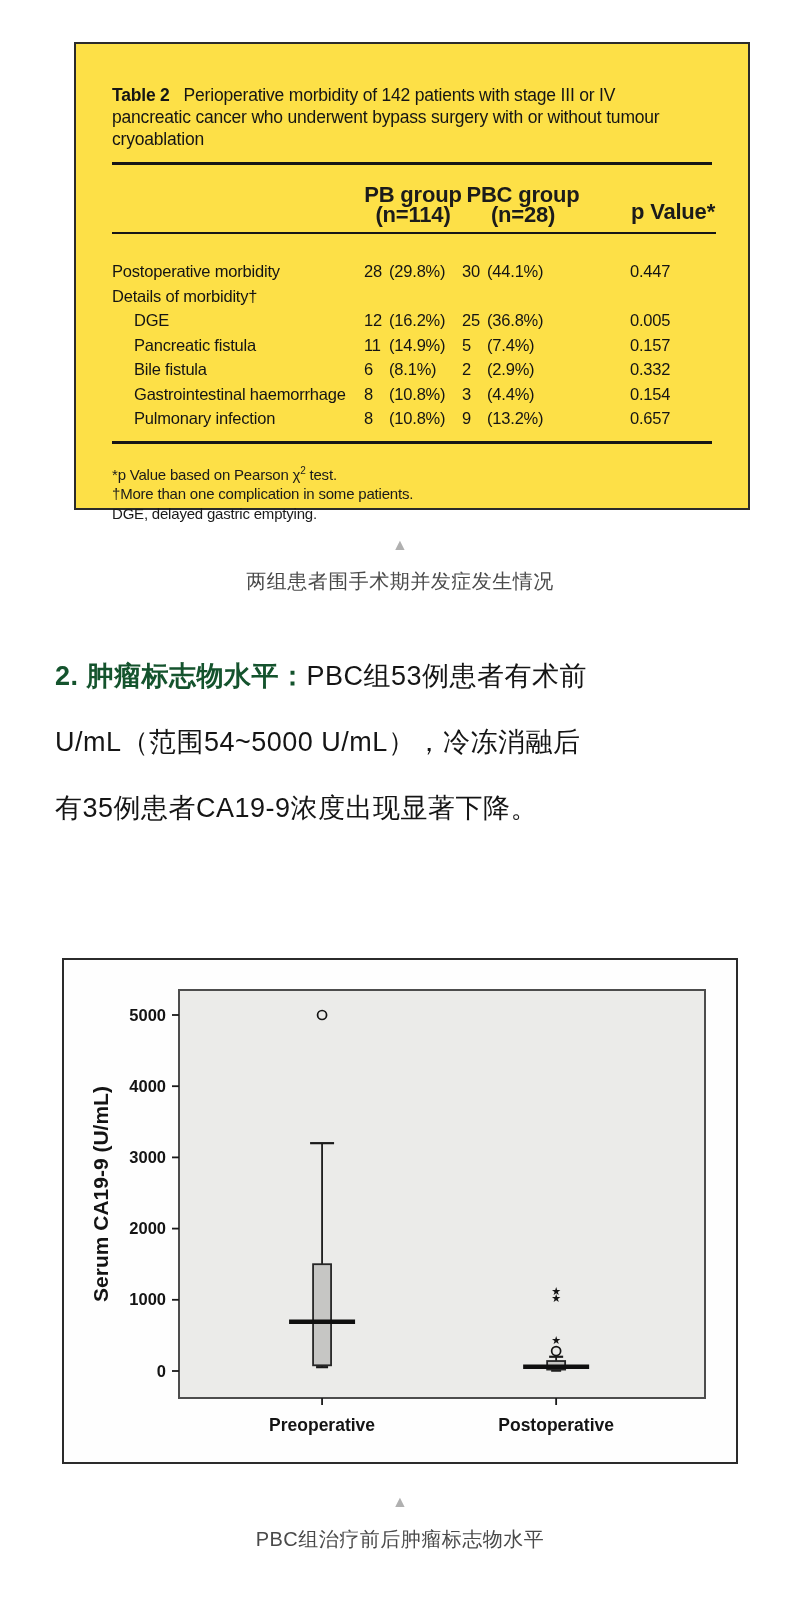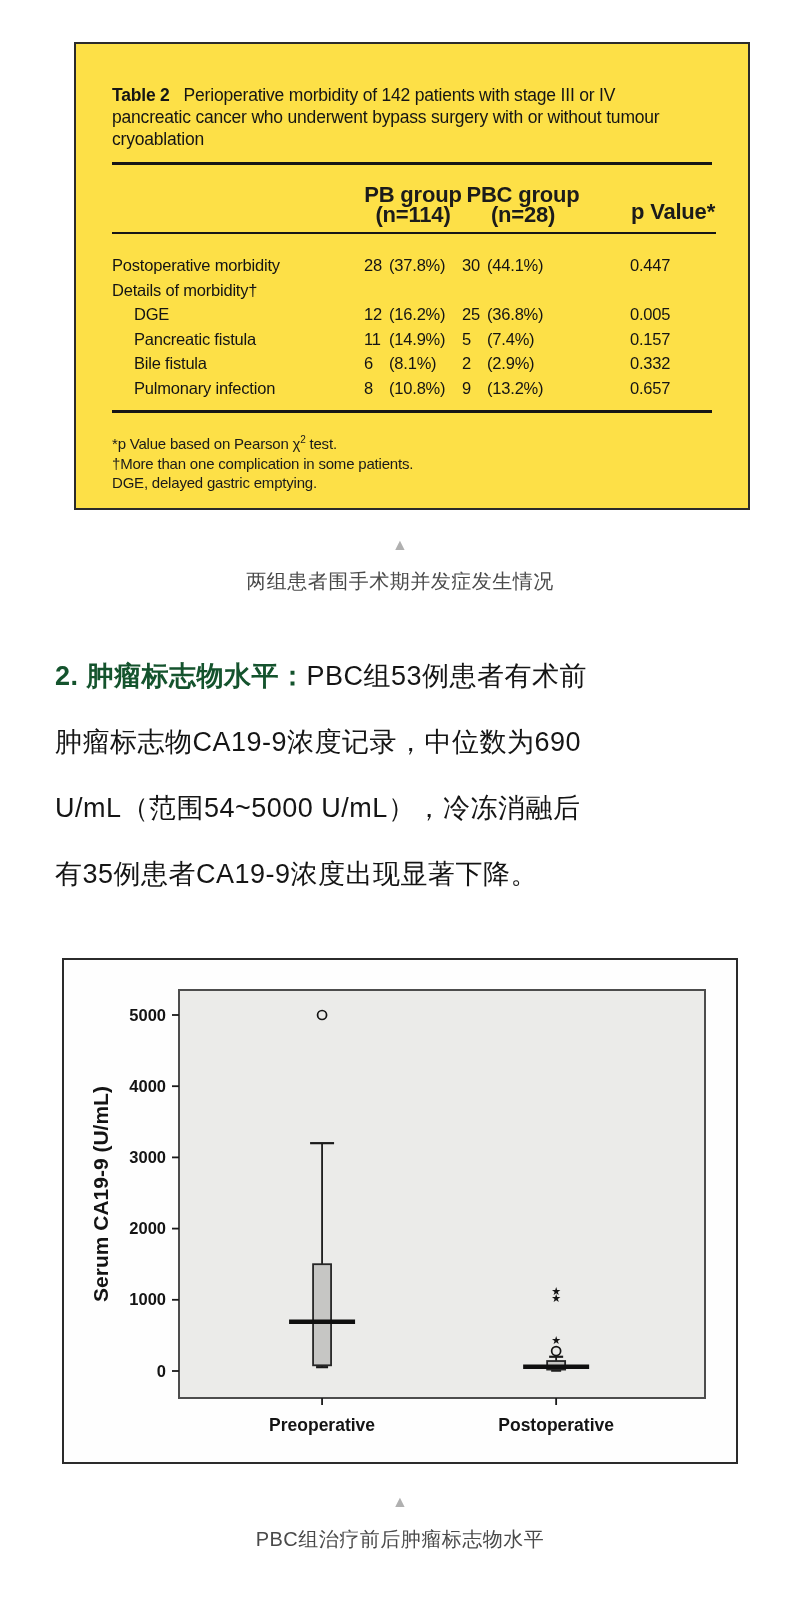--- a/index.html
+++ b/index.html
@@ -27,21 +27,21 @@
     font-size:22px; font-weight:bold; text-align:center; vertical-align:bottom;
     padding:20px 0 7px 0; letter-spacing:-0.2px;
     border-bottom:2px solid #161616;
   }
   table.morb th.h-num div { line-height:20px; }
   table.morb th.h-p { padding-left:46px;margin-top:16px; }
   table.morb td {
     font-size:16.5px; line-height:24.5px; letter-spacing:-0.2px; color:#141414;
     white-space:nowrap; overflow:hidden;
   }
-  table.morb tr.first-row td { padding-top:19px; }
+  table.morb tr.first-row td { padding-top:25px; }
   table.morb tr.last-row td { padding-bottom:10px; }
   table.morb td.lbl.indent { padding-left:22px; }
   table.morb td.num .ip { display:inline-block; width:20px; text-align:left; }
   table.morb td.num .rp { display:inline-block; padding-left:5px; }
   table.morb td.pval { padding-left:46px; }
   .rule-bottom { border:none; border-top:3px solid #161616; }
   .footnotes { margin-top:21px; font-size:15px; line-height:19.5px; color:#1a1a1a; letter-spacing:-0.2px; }
   .footnotes sup { font-size:10px; vertical-align:super; line-height:0; }
 
   
@@ -87,21 +87,21 @@
         <th class="h-num">
           <div>PBC group</div>
           <div>(n=28)</div>
         </th>
         <th class="h-p">p Value*</th>
       </tr>
     </thead>
     <tbody>
       <tr class="first-row">
         <td class="lbl">Postoperative morbidity</td>
-        <td class="num"><span class="ip">28</span><span class="rp">(37.8%)</span></td>
+        <td class="num"><span class="ip">28</span><span class="rp">(29.8%)</span></td>
         <td class="num"><span class="ip">30</span><span class="rp">(44.1%)</span></td>
         <td class="pval">0.447</td>
       </tr>
       <tr>
         <td class="lbl">Details of morbidity†</td>
         <td class="num"></td>
         <td class="num"></td>
         <td class="pval"></td>
       </tr>
       <tr>
@@ -115,20 +115,26 @@
         <td class="num"><span class="ip">11</span><span class="rp">(14.9%)</span></td>
         <td class="num"><span class="ip">5</span><span class="rp">(7.4%)</span></td>
         <td class="pval">0.157</td>
       </tr>
       <tr>
         <td class="lbl indent">Bile fistula</td>
         <td class="num"><span class="ip">6</span><span class="rp">(8.1%)</span></td>
         <td class="num"><span class="ip">2</span><span class="rp">(2.9%)</span></td>
         <td class="pval">0.332</td>
       </tr>
+      <tr>
+        <td class="lbl indent">Gastrointestinal haemorrhage</td>
+        <td class="num"><span class="ip">8</span><span class="rp">(10.8%)</span></td>
+        <td class="num"><span class="ip">3</span><span class="rp">(4.4%)</span></td>
+        <td class="pval">0.154</td>
+      </tr>
       <tr class="last-row">
         <td class="lbl indent">Pulmonary infection</td>
         <td class="num"><span class="ip">8</span><span class="rp">(10.8%)</span></td>
         <td class="num"><span class="ip">9</span><span class="rp">(13.2%)</span></td>
         <td class="pval">0.657</td>
       </tr>
     </tbody>
   </table>
   <hr class="rule-bottom">
   <div class="footnotes">
@@ -136,21 +142,20 @@
     <div>†More than one complication in some patients.</div>
     <div>DGE, delayed gastric emptying.</div>
   </div>
 </div>
 
 <div class="marker m1">▲</div>
 <div class="figcap c1">两组患者围手术期并发症发生情况</div>
 
 <div class="para">
   <div class="pline"><span class="lead" id="para-lead" style="color: #14532d;">2.  肿瘤标志物水平：</span><span>PBC组53例患者有术前</span></div>
-  <div class="pline">肿瘤标志物CA19-9浓度记录，中位数为690</div>
   <div class="pline">U/mL（范围54~5000  U/mL），冷冻消融后</div>
   <div class="pline">有35例患者CA19-9浓度出现显著下降。</div>
 </div>
 
 <div class="chart-fig">
   <svg id="boxplot-svg" width="672" height="502" viewBox="0 0 672 502">
       <rect x="115" y="30" width="526" height="408" fill="#ebebe9" stroke="#4d4d4d" stroke-width="2"></rect>
       <line x1="108" y1="411" x2="115" y2="411" stroke="#1a1a1a" stroke-width="1.8"></line>
       <text x="102" y="416.5" text-anchor="end" font-size="16.5" font-weight="bold" fill="#141414" font-family="Liberation Sans, sans-serif">0</text>
       <line x1="108" y1="339.8" x2="115" y2="339.8" stroke="#1a1a1a" stroke-width="1.8"></line>

